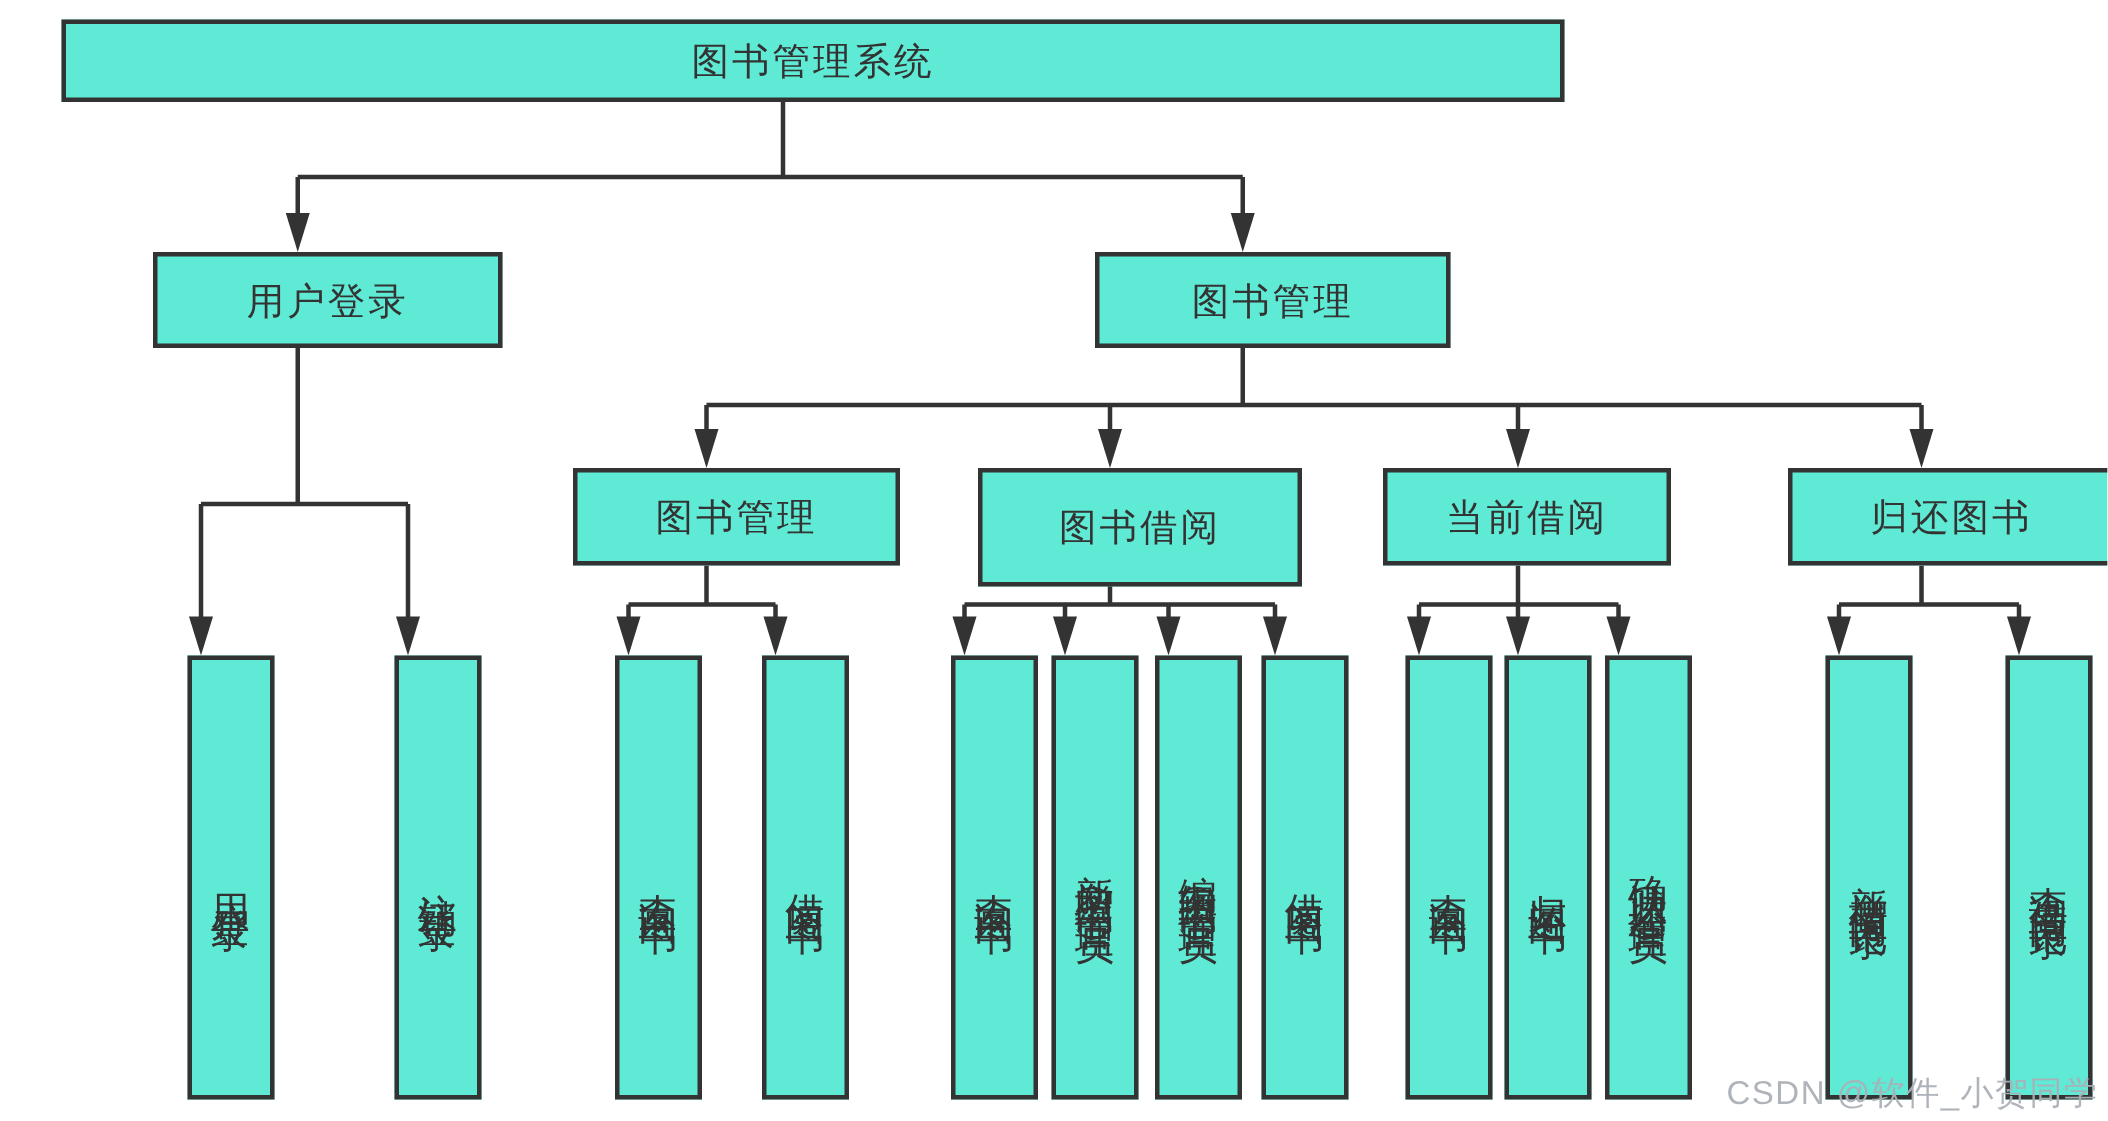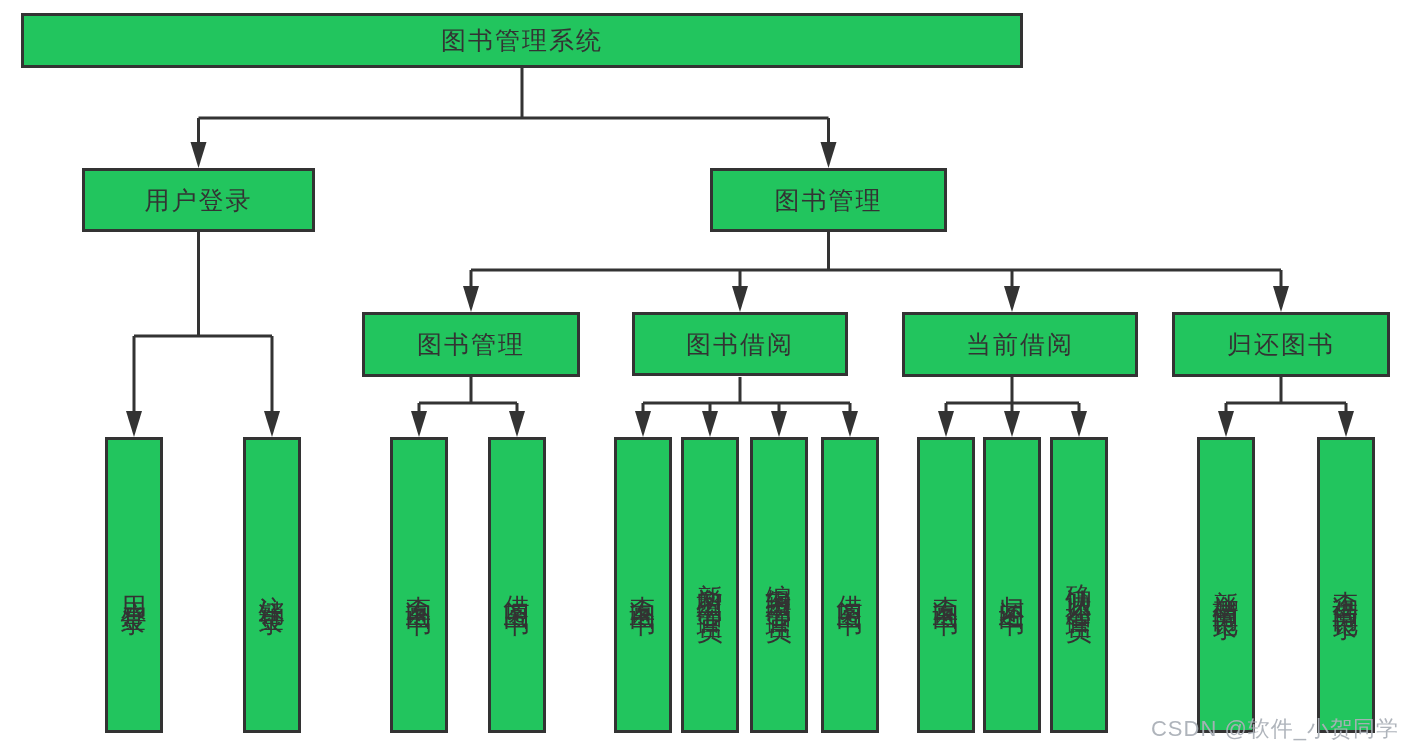--- a/index.html
+++ b/index.html
@@ -27,27 +27,28 @@
     stroke-width: 3;
     fill: none;
   }
   .connectors polygon {
     fill: #333333;
     stroke: none;
   }
   .box {
     position: absolute;
     box-sizing: border-box;
-    background: #22c55e;
+    background: #5eead4;
     border: 3px solid #333333;
     color: #333333;
     display: flex;
     align-items: center;
     justify-content: center;
     text-align: center;
+    margin-left: 20px;
   }
   .hbox {
     font-size: 25px;
     letter-spacing: 2px;
     white-space: nowrap;
   }
   .vbox {
     top: 437px;
     width: 58px;
     height: 296px;
@@ -115,22 +116,22 @@
       <polygon points="1338,411 1354,411 1346,437"></polygon>
     </g>
   </svg>
 
   <div class="box hbox" style="left:21px; top:13px; width:1002px; height:55px;">图书管理系统</div>
 
   <div class="box hbox" style="left:82px; top:168px; width:233px; height:64px;">用户登录</div>
   <div class="box hbox" style="left:710px; top:168px; width:237px; height:64px;">图书管理</div>
 
   <div class="box hbox" style="left:362px; top:312px; width:218px; height:65px;">图书管理</div>
-  <div class="box hbox" style="left:632px; top:312px; width:216px; height:64px;">图书借阅</div>
-  <div class="box hbox" style="left:902px; top:312px; width:236px; height:65px;">当前借阅</div>
+  <div class="box hbox" style="left:632px; top:312px; width:216px; height:79px;">图书借阅</div>
+  <div class="box hbox" style="left:902px; top:312px; width:192px; height:65px;">当前借阅</div>
   <div class="box hbox" style="left:1172px; top:312px; width:218px; height:65px;">归还图书</div>
 
   <div class="box vbox" style="left:105px;">用户登录</div>
   <div class="box vbox" style="left:243px;">注销登录</div>
 
   <div class="box vbox" style="left:390px;">查询图书</div>
   <div class="box vbox" style="left:488px;">借阅图书</div>
 
   <div class="box vbox" style="left:614px;">查询图书</div>
   <div class="box vbox" style="left:681px;">新增图书（管理员）</div>

